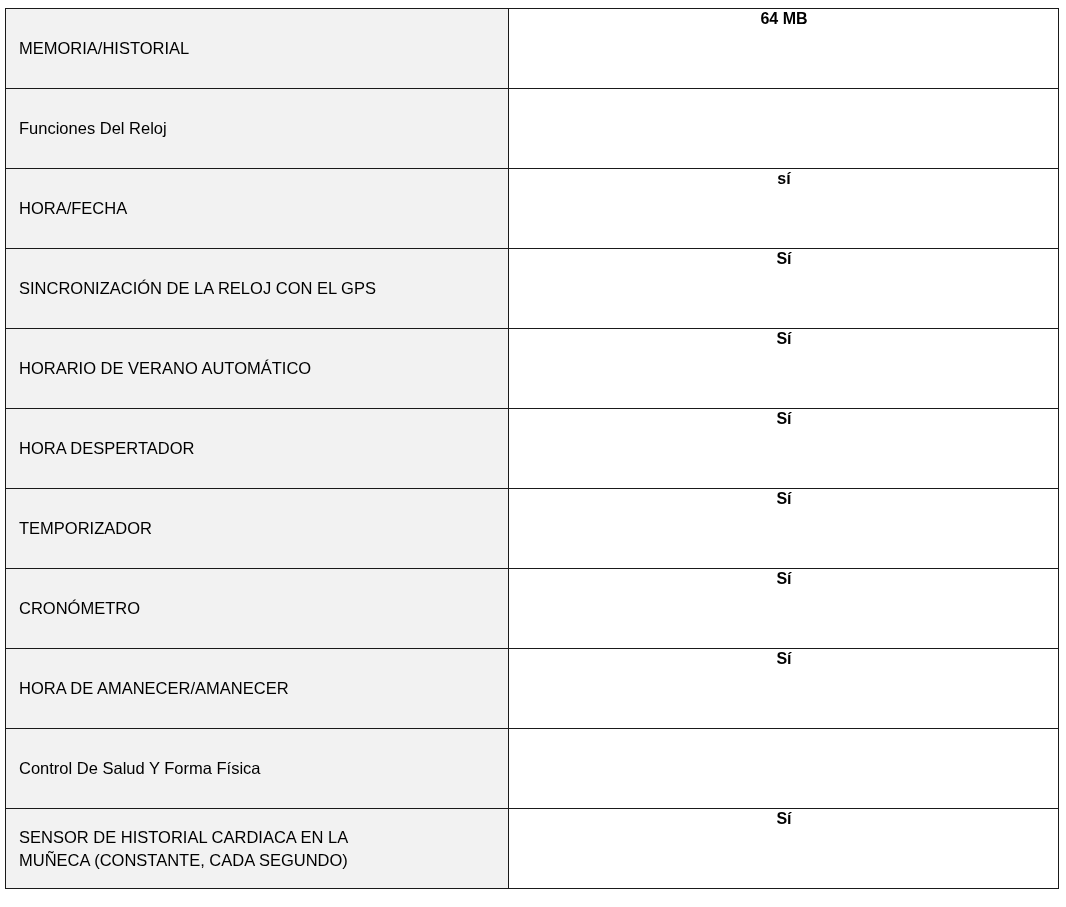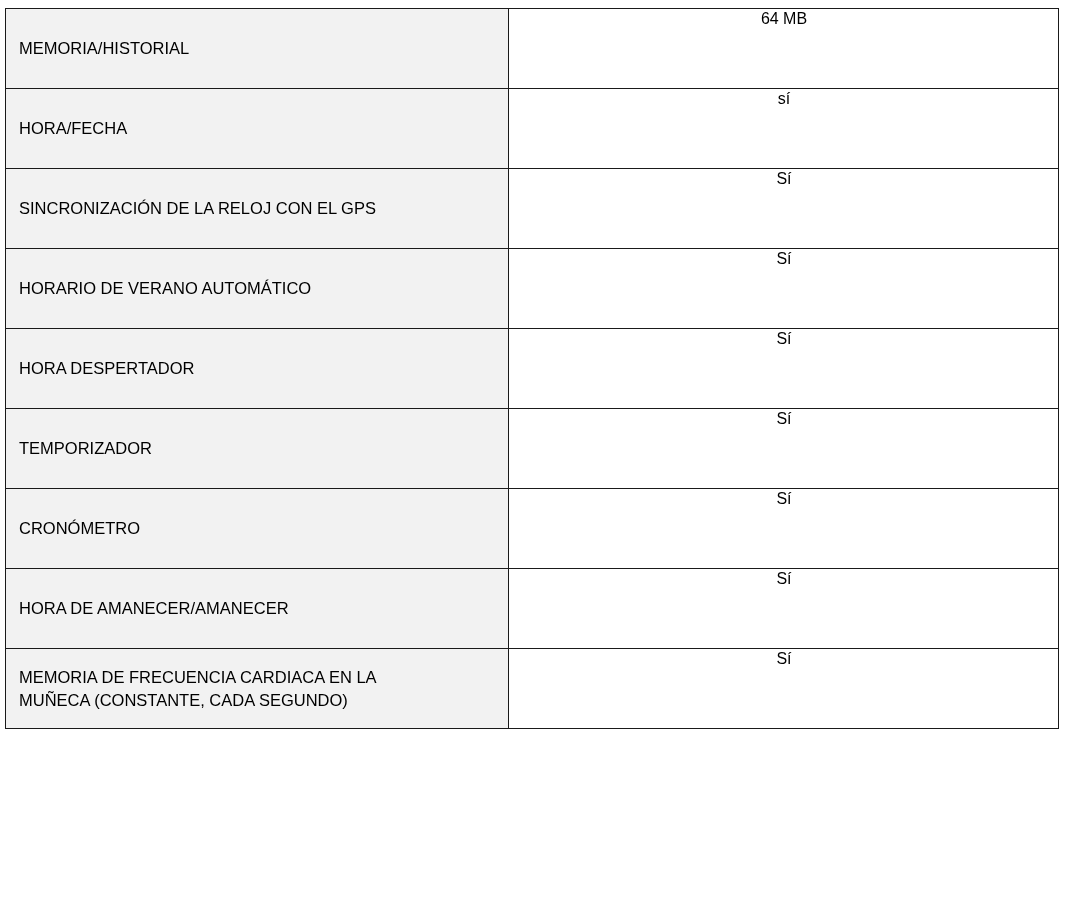--- a/index.html
+++ b/index.html
@@ -4,31 +4,35 @@
 <style>
   html, body { margin: 0; padding: 0; background: #ffffff; }
   body { width: 1066px; height: 907px; position: relative; overflow: hidden;
          font-family: "Liberation Sans", sans-serif; color: #000; }
   table.spec { position: absolute; left: 5px; top: 8px; width: 1054px;
                border-collapse: collapse; table-layout: fixed; }
   table.spec td { border: 1.5px solid #1a1a1a; height: 78px; padding: 0; vertical-align: middle; }
   td.label { width: 489px; background: #f2f2f2; padding-left: 13px !important;
              font-weight: normal; font-size: 16.5px; line-height: 23px; }
   td.value { background: #ffffff; vertical-align: top !important; text-align: center;
-             font-weight: normal; font-size: 16px; padding-top: 1px !important; }
+             font-weight: bold; font-size: 16px; padding-top: 1px !important; }
   td.value span { display: inline-block; margin-left: 1px; }
 </style>
 </head>
 <body>
 
 <table class="spec">
   <tbody>
     <tr>
       <td class="label">MEMORIA/HISTORIAL</td>
       <td class="value"><span>64 MB</span></td>
+    </tr>
+    <tr>
+      <td class="label">Funciones Del Reloj</td>
+      <td class="value"><span></span></td>
     </tr>
     <tr>
       <td class="label">HORA/FECHA</td>
       <td class="value"><span>sí</span></td>
     </tr>
     <tr>
       <td class="label">SINCRONIZACIÓN DE LA RELOJ CON EL GPS</td>
       <td class="value"><span>Sí</span></td>
     </tr>
     <tr>
@@ -45,17 +49,21 @@
     </tr>
     <tr>
       <td class="label">CRONÓMETRO</td>
       <td class="value"><span>Sí</span></td>
     </tr>
     <tr>
       <td class="label">HORA DE AMANECER/AMANECER</td>
       <td class="value"><span>Sí</span></td>
     </tr>
     <tr>
-      <td class="label" style="padding-right:120px;">MEMORIA DE FRECUENCIA CARDIACA EN LA MUÑECA (CONSTANTE, CADA SEGUNDO)</td>
+      <td class="label">Control De Salud Y Forma Física</td>
+      <td class="value"><span></span></td>
+    </tr>
+    <tr>
+      <td class="label" style="padding-right:120px;">SENSOR DE HISTORIAL CARDIACA EN LA MUÑECA (CONSTANTE, CADA SEGUNDO)</td>
       <td class="value"><span>Sí</span></td>
     </tr>
   </tbody>
 </table>
 
 </body></html>

